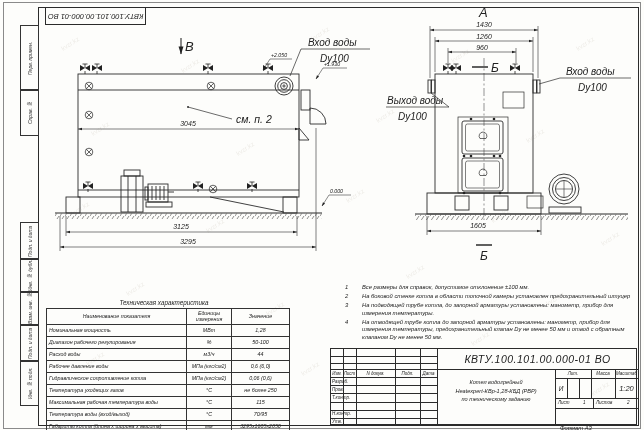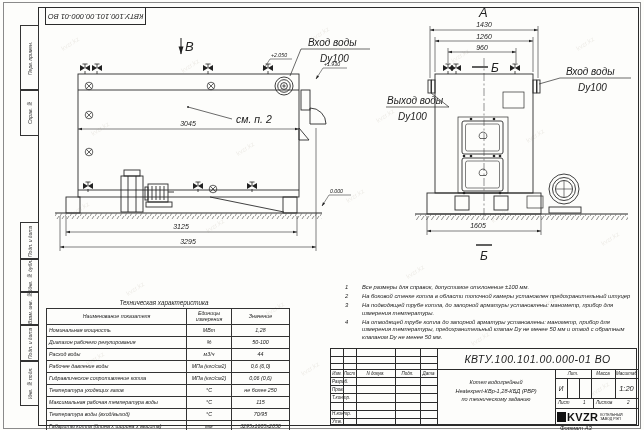--- a/index.html
+++ b/index.html
@@ -420,28 +420,20 @@
     <span class="tb-txt" style="left:260px;top:22px;width:24px;text-align:center">Масса</span>
     <span class="tb-txt" style="left:284px;top:22px;width:23px;text-align:center">Масштаб</span>
     <span class="tb-txt" style="left:224px;top:36px;width:12px;text-align:center;font-size:6.5px">И</span>
     <span class="tb-txt" style="left:284px;top:35px;width:23px;text-align:center;font-size:7.5px">1:20</span>
 
     <span class="tb-txt" style="left:227px;top:51px">Лист</span>
     <span class="tb-txt" style="left:252px;top:51px">1</span>
     <span class="tb-txt" style="left:265px;top:51px">Листов</span>
     <span class="tb-txt" style="left:296px;top:51px">2</span>
 
-    <div id="logo-box" class="abs">
-      <div id="logo-mark"></div>
-      <span id="logo-word">KVZR</span>
-      <div id="logo-sub">
-        <div>КОТЕЛЬНЫЙ</div>
-        <div>ЗАВОД РЭП</div>
-      </div>
-    </div>
   </div>
 
   <div id="format" class="abs">
     <span>Формат</span>
     <span>А3</span>
   </div>
 
 </div>
 
 </body></html>

